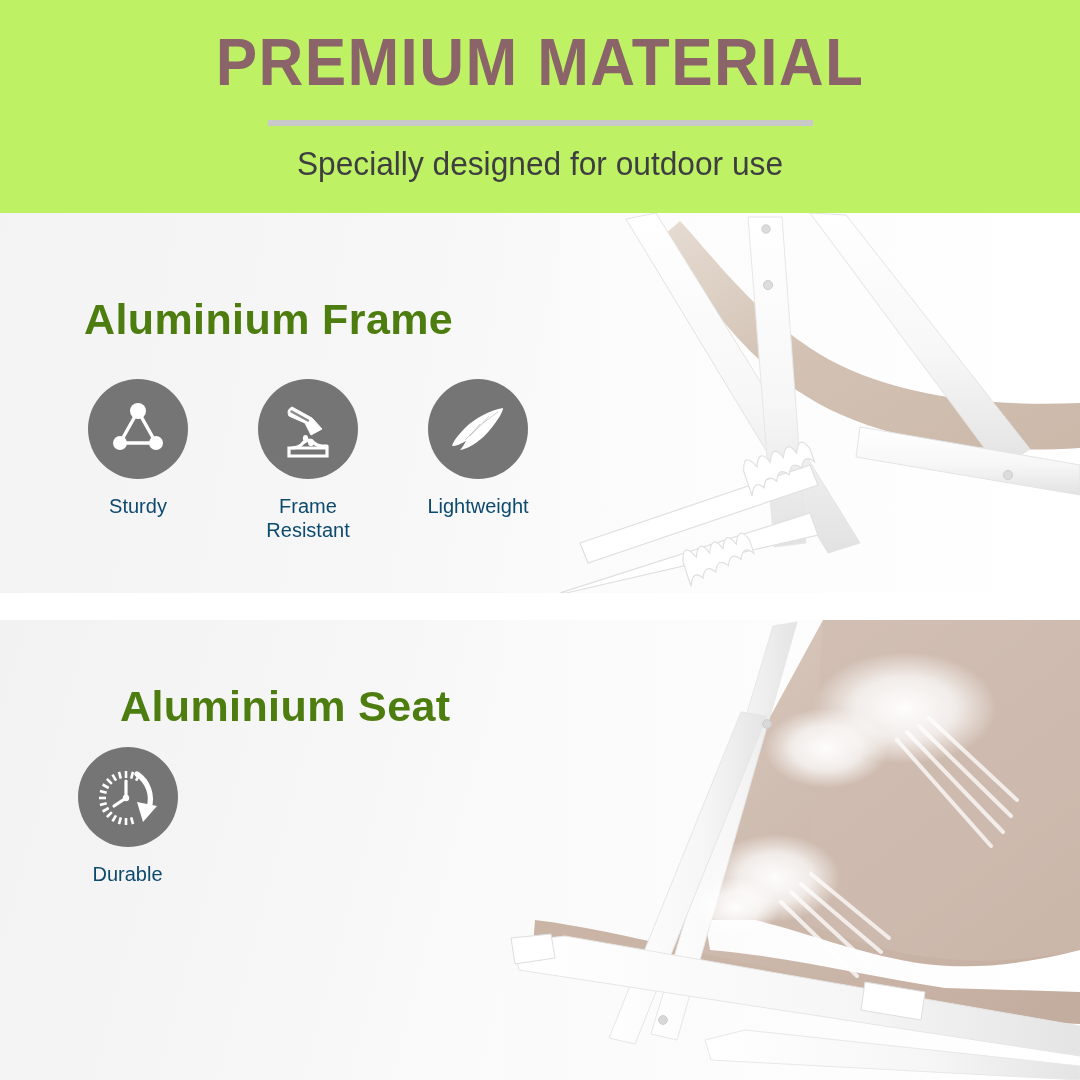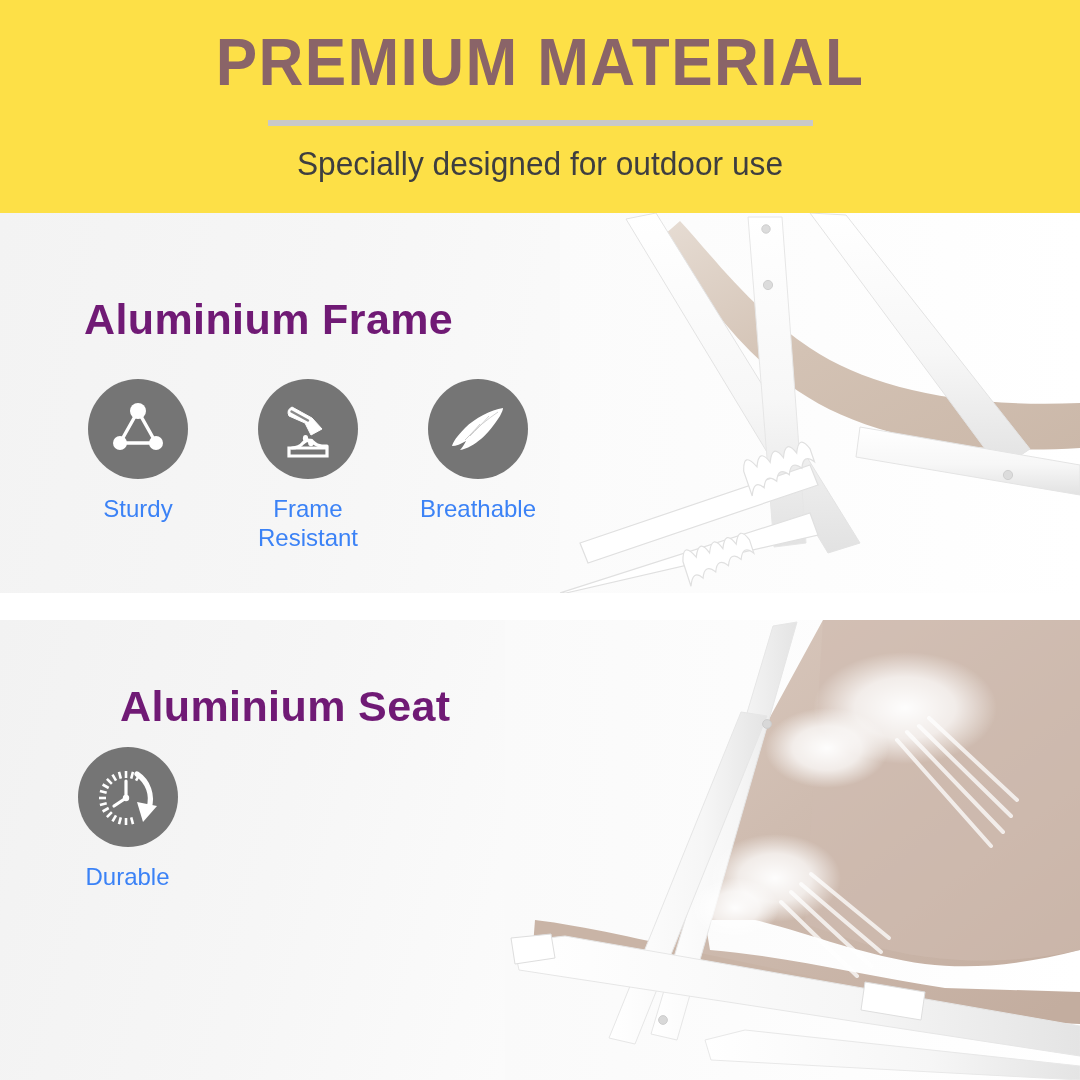--- a/index.html
+++ b/index.html
@@ -5,21 +5,21 @@
   * { margin:0; padding:0; box-sizing:border-box; }
   html,body { width:1080px; height:1080px; }
   body {
     background:#ffffff;
     font-family:"Liberation Sans", sans-serif;
     position:relative;
     overflow:hidden;
   }
 
   
-  .header { width:1080px; height:213px; background:#fde047; position:relative; }
+  .header { width:1080px; height:213px; background:#bef264; position:relative; }
   .title {
     position:absolute; top:24px; left:0; width:1080px;
     text-align:center;
     font-size:66px;
     letter-spacing:1.5px;
     font-weight:700;
     color:#8a6468;
     font-family:"Liberation Sans", sans-serif;
     transform:scaleX(0.94);
   }
@@ -46,21 +46,21 @@
     background:linear-gradient(100deg,#f3f3f3 0%,#f6f6f6 30%,#fafafa 55%,#ffffff 72%,#ffffff 100%);
   }
   #panel-seat .panel-bg {
     background:linear-gradient(105deg,#f2f2f2 0%,#f6f6f6 28%,#fbfbfb 52%,#ffffff 70%,#ffffff 100%);
   }
 
   .panel-heading {
     position:absolute;
     font-size:43px;
     font-weight:700;
-    color:#701a75;
+    color:#4d7c0f;
     letter-spacing:0.4px;
     font-family:"Liberation Sans", sans-serif;
   }
   #heading-frame { top:82px; left:84px; }
   #heading-seat  { top:62px; left:120px; }
 
   
   .feature-row { position:absolute; display:flex; }
   #features-frame { top:166px; left:48px; }
   #features-seat  { top:127px; left:45px;align-items:flex-end; }
@@ -76,22 +76,22 @@
   .icon-circle {
     width:100px; height:100px; border-radius:50%;
     background:#757575;
     display:flex; align-items:center; justify-content:center;
     flex-shrink:0;
   }
   .icon-circle svg { display:block; }
 
   .feature-label {
     margin-top:15px;
-    font-size:24px;
-    color:#3b82f6;
+    font-size:20px;
+    color:#0c4a6e;
     text-align:center;
     line-height:1.22;
     font-weight:400;
     white-space:pre-line;
   }
 
   
   .photo { position:absolute; top:0; right:0; height:100%; }
   #photo-frame { width:520px; }
   #photo-seat  { width:575px; }
@@ -196,21 +196,21 @@
         <svg width="70" height="70" viewBox="0 0 70 70">
           <path d="M60 14 C48 16 32 24 22 34 C14 42 10 48 9 52 C13 52 18 50 23 47
                    C21 51 19 54 17 56 C24 55 32 50 38 45 C44 40 52 30 57 22 C59 18 60 16 60 14 Z" fill="#ffffff"></path>
           <g stroke="#8d8d8d" stroke-width="0.9" opacity="0.45" fill="none">
             <path d="M55 18 C45 25 33 34 24 44"></path>
             <path d="M46 22 C40 29 33 36 27 42"></path>
             <path d="M37 30 C32 36 27 41 22 46"></path>
           </g>
         </svg>
       </div>
-      <div class="feature-label">Breathable</div>
+      <div class="feature-label">Lightweight</div>
     </div>
 
   </div>
 </div>
 
 <div class="panel" id="panel-seat">
   <div class="panel-bg"></div>
 
   <div class="photo" id="photo-seat">
     <svg viewBox="0 0 575 460" preserveAspectRatio="xMidYMid slice">

